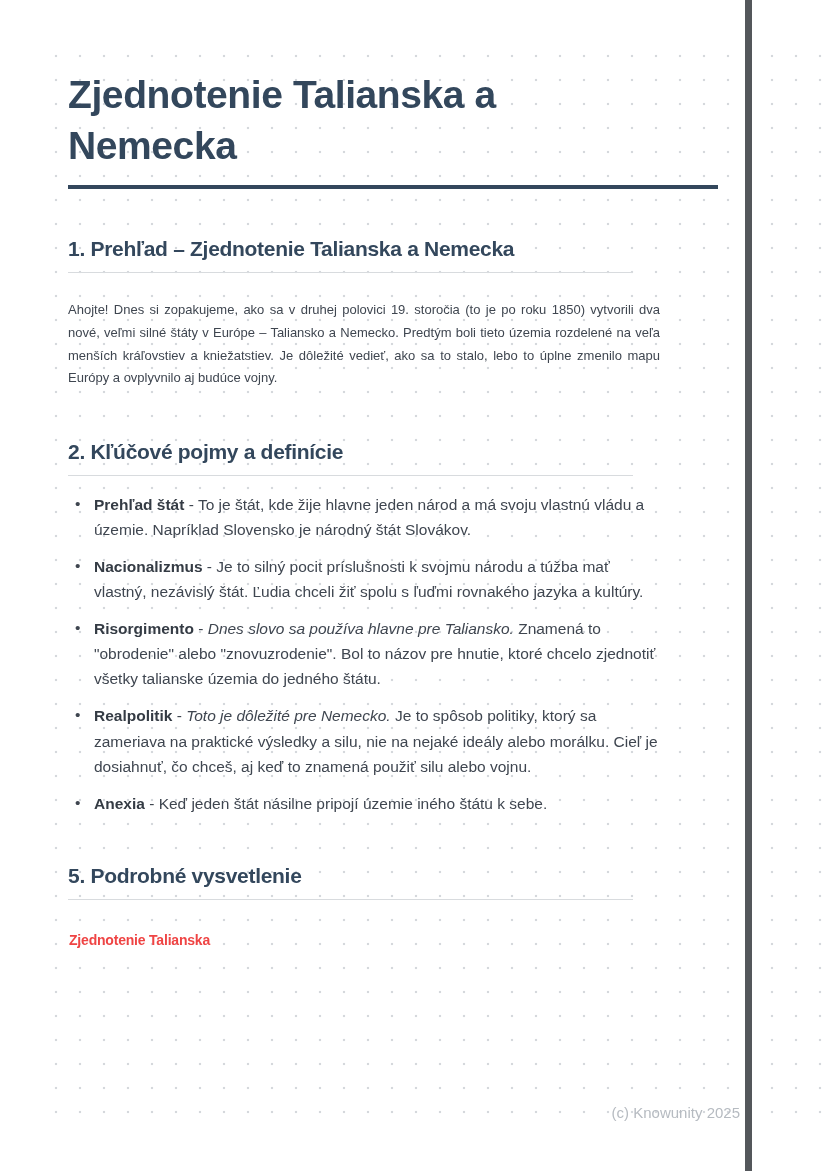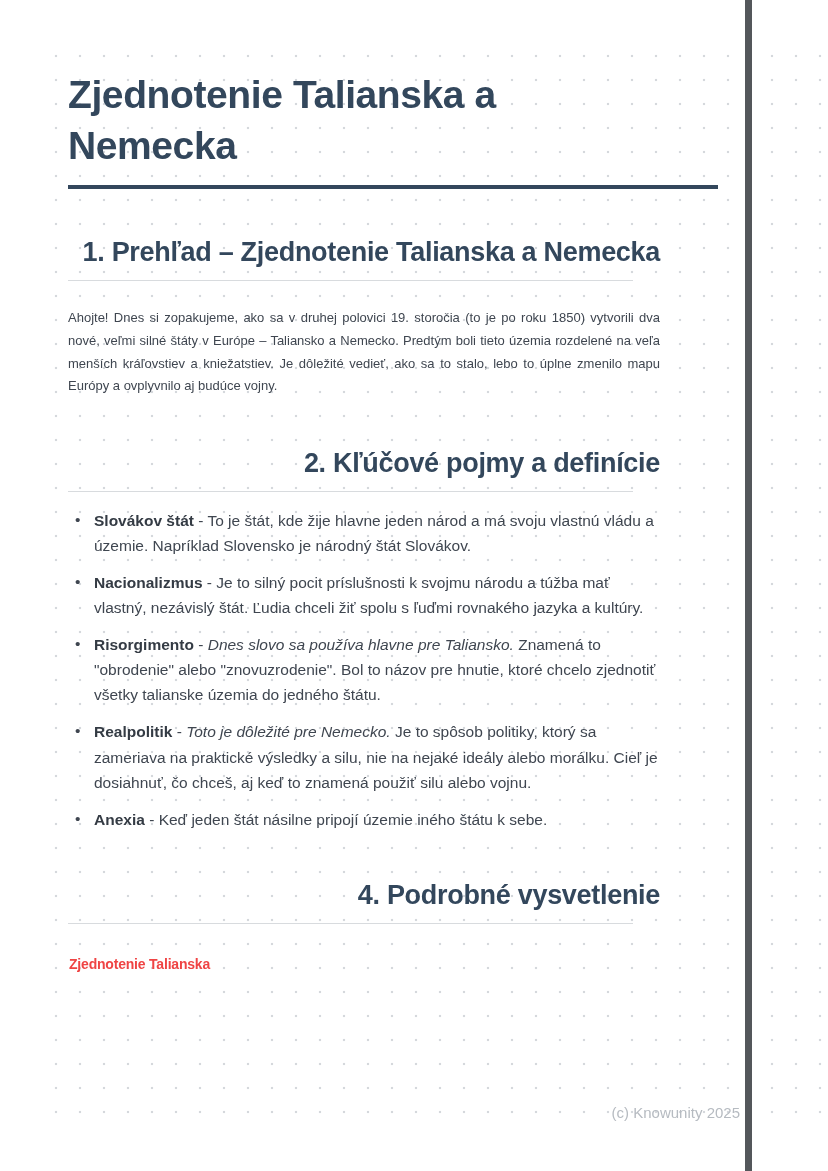--- a/index.html
+++ b/index.html
@@ -27,22 +27,22 @@
 
   .content { position: absolute; left: 68px; top: 70px; width: 592px; }
 
   h1 {
     margin: 0; font-size: 39px; line-height: 1.3; font-weight: bold;
     color: #33475c; letter-spacing: -0.4px;
   }
   .thick-rule { width: 650px; height: 4px; background: #33475c; margin-top: 14px; }
 
   h2 {
-    margin: 46px 0 0 0; font-size: 27px; line-height: 1.33; font-weight: bold;
-    color: #33475c; letter-spacing: -0.3px; text-align: right;
+    margin: 46px 0 0 0; font-size: 21px; line-height: 1.33; font-weight: bold;
+    color: #33475c; letter-spacing: -0.3px;
   }
   h2.tight { margin-top: 48px; }
   .thin-rule { width: 565px; height: 1px; background: #d8dbde; margin-top: 9px; }
 
   .body-text {
     margin: 26px 0 0 0; font-size: 13px; line-height: 1.74; color: #3f4650;
     text-align: justify;
   }
   .intro { margin-top: 24px; text-align: left; }
 
@@ -79,35 +79,35 @@
 
     <h2>1. Prehľad – Zjednotenie Talianska a Nemecka</h2>
     <div class="thin-rule"></div>
     <p class="body-text">Ahojte! Dnes si zopakujeme, ako sa v druhej polovici 19. storočia (to je po roku 1850) vytvorili dva nové, veľmi silné štáty v Európe – Taliansko a Nemecko. Predtým boli tieto územia rozdelené na veľa menších kráľovstiev a kniežatstiev. Je dôležité vedieť, ako sa to stalo, lebo to úplne zmenilo mapu Európy a ovplyvnilo aj budúce vojny.</p>
 
     <h2 class="tight">2. Kľúčové pojmy a definície</h2>
     <div class="thin-rule"></div>
 
     <ul class="terms">
       <li>
-        <span class="bullet">•</span><span class="term">Slovákov štát</span><span> - </span><span class="italic"></span><span>To je štát, kde žije hlavne jeden národ a má svoju vlastnú vládu a územie. Napríklad Slovensko je národný štát Slovákov.</span>
+        <span class="bullet">•</span><span class="term">Prehľad štát</span><span> - </span><span class="italic"></span><span>To je štát, kde žije hlavne jeden národ a má svoju vlastnú vládu a územie. Napríklad Slovensko je národný štát Slovákov.</span>
       </li>
       <li>
         <span class="bullet">•</span><span class="term">Nacionalizmus</span><span> - </span><span class="italic"></span><span>Je to silný pocit príslušnosti k svojmu národu a túžba mať vlastný, nezávislý štát. Ľudia chceli žiť spolu s ľuďmi rovnakého jazyka a kultúry.</span>
       </li>
       <li>
         <span class="bullet">•</span><span class="term">Risorgimento</span><span> - </span><span class="italic">Dnes slovo sa používa hlavne pre Taliansko.</span><span> Znamená to "obrodenie" alebo "znovuzrodenie". Bol to názov pre hnutie, ktoré chcelo zjednotiť všetky talianske územia do jedného štátu.</span>
       </li>
       <li>
         <span class="bullet">•</span><span class="term">Realpolitik</span><span> - </span><span class="italic">Toto je dôležité pre Nemecko.</span><span> Je to spôsob politiky, ktorý sa zameriava na praktické výsledky a silu, nie na nejaké ideály alebo morálku. Cieľ je dosiahnuť, čo chceš, aj keď to znamená použiť silu alebo vojnu.</span>
       </li>
       <li>
         <span class="bullet">•</span><span class="term">Anexia</span><span> - </span><span class="italic"></span><span>Keď jeden štát násilne pripojí územie iného štátu k sebe.</span>
       </li>
     </ul>
 
-    <h2>4. Podrobné vysvetlenie</h2>
+    <h2>5. Podrobné vysvetlenie</h2>
     <div class="thin-rule"></div>
     <h3>Zjednotenie Talianska</h3>
   </div>
 
   <div class="footer">(c) Knowunity 2025</div>
 </div>
 
 </body></html>

